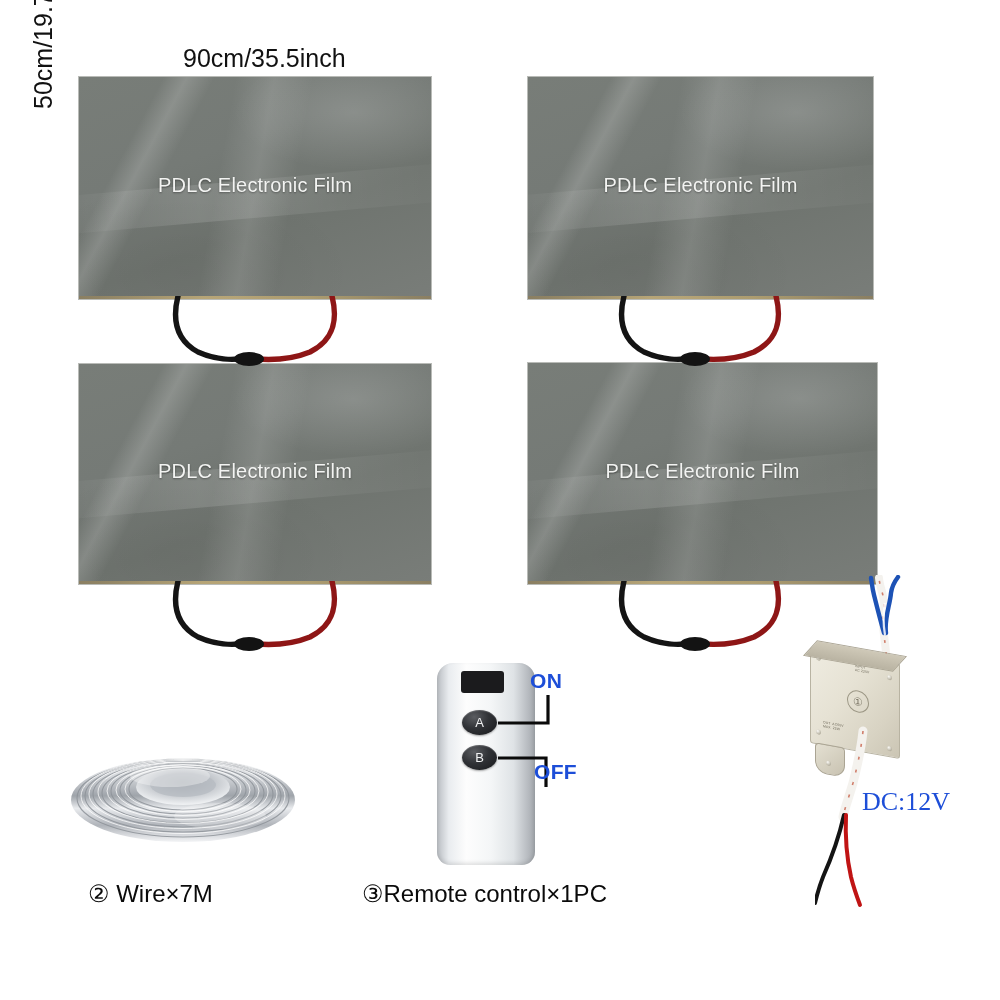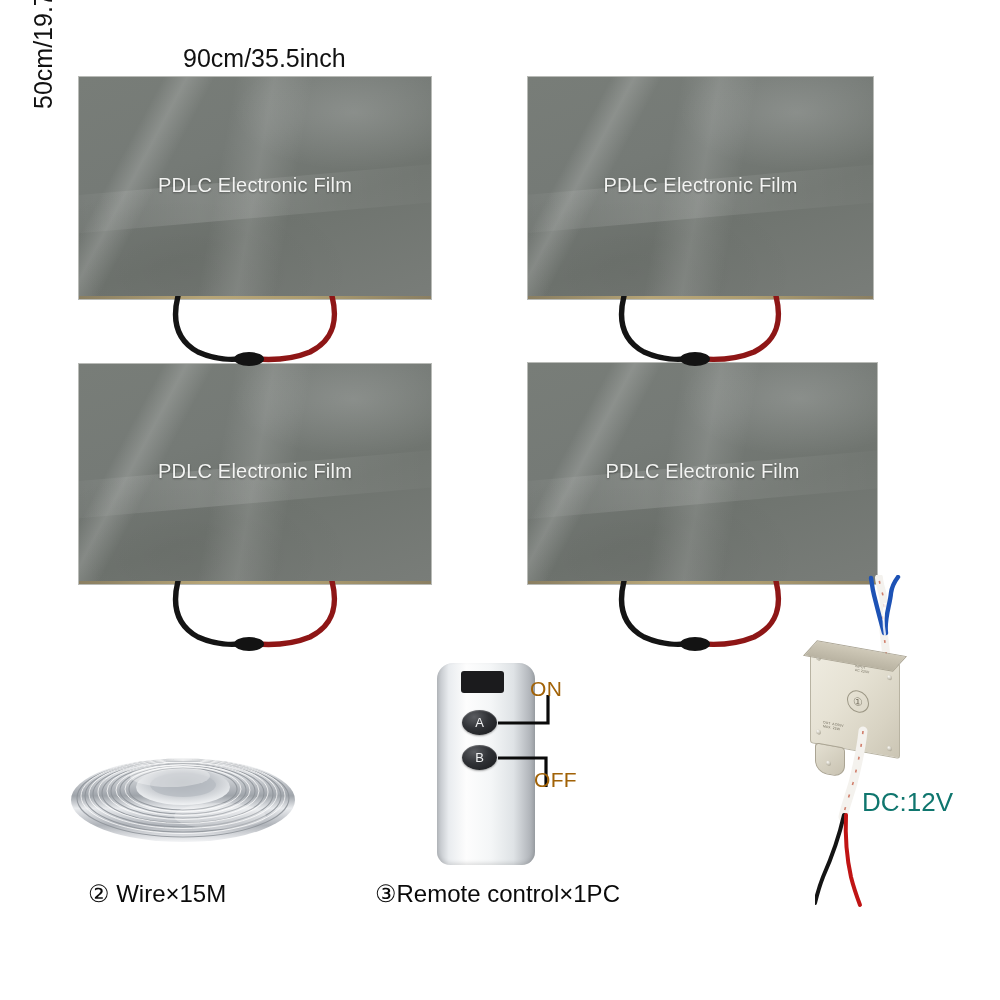--- a/index.html
+++ b/index.html
@@ -120,24 +120,23 @@
     font-size: 13px;
     text-align: center;
     line-height: 1;
     display: flex;
     align-items: center;
     justify-content: center;
   }
   .lead-label {
     position: absolute;
     font-size: 21px;
-    font-weight: normal;
-    color: #a16207;
+    font-weight: bold;
+    color: #1d4ed8;
     letter-spacing: 0.3px;
-    margin-top: 8px;
   }
 
   
   .ctrl-wrap { position: absolute; }
   .ctrl-face {
     position: absolute;
     background: linear-gradient(125deg, #efece1 0%, #e6e2d4 40%, #d8d3c3 75%, #cbc5b4 100%);
     border: 1px solid #b8b3a2;
     border-radius: 3px;
   }
@@ -173,22 +172,23 @@
   }
   .ctrl-tab {
     position: absolute;
     background: linear-gradient(135deg, #e4e0d2, #c8c2b1);
     border: 1px solid #aaa493;
     border-radius: 3px;
   }
   .dc-label {
     position: absolute;
     font-size: 26px;
-    color: #0f766e;
+    color: #1d4ed8;
     white-space: nowrap;
+    font-family: Liberation Serif, serif;
   }
 
   
   .caption {
     position: absolute;
     font-size: 24px;
     color: #0a0a0a;
     white-space: nowrap;
   }
 </style>
@@ -338,18 +338,18 @@
     <svg class="wire-svg" style="left:20px; top:150px;" width="120" height="185" viewBox="0 0 120 185">
       <path d="M48 6 C46 26 42 42 38 58 C34 72 30 82 28 92" fill="none" stroke="#f4f2ee" stroke-width="9" stroke-linecap="round"></path>
       <path d="M48 6 C46 26 42 42 38 58 C34 72 30 82 28 92" fill="none" stroke="#c4573f" stroke-width="1.6" stroke-dasharray="3 10" opacity="0.75"></path>
       <path d="M29 90 C24 112 16 134 8 152 C4 162 2 170 0 178" fill="none" stroke="#141414" stroke-width="4" stroke-linecap="round"></path>
       <path d="M31 90 C30 112 32 134 36 152 C39 164 42 172 45 180" fill="none" stroke="#c01414" stroke-width="4" stroke-linecap="round"></path>
     </svg>
 
     <div class="dc-label" style="left:67px; top:212px;">DC:12V</div>
   </div>
 
-  <div class="caption" style="left:88px; top:880px;">② Wire×15M</div>
-
-  <div class="caption" style="left:375px; top:880px;">③Remote control×1PC</div>
+  <div class="caption" style="left:88px; top:880px;">② Wire×7M</div>
+
+  <div class="caption" style="left:362px; top:880px;">③Remote control×1PC</div>
 
 
 </div>
 
 </body></html>

